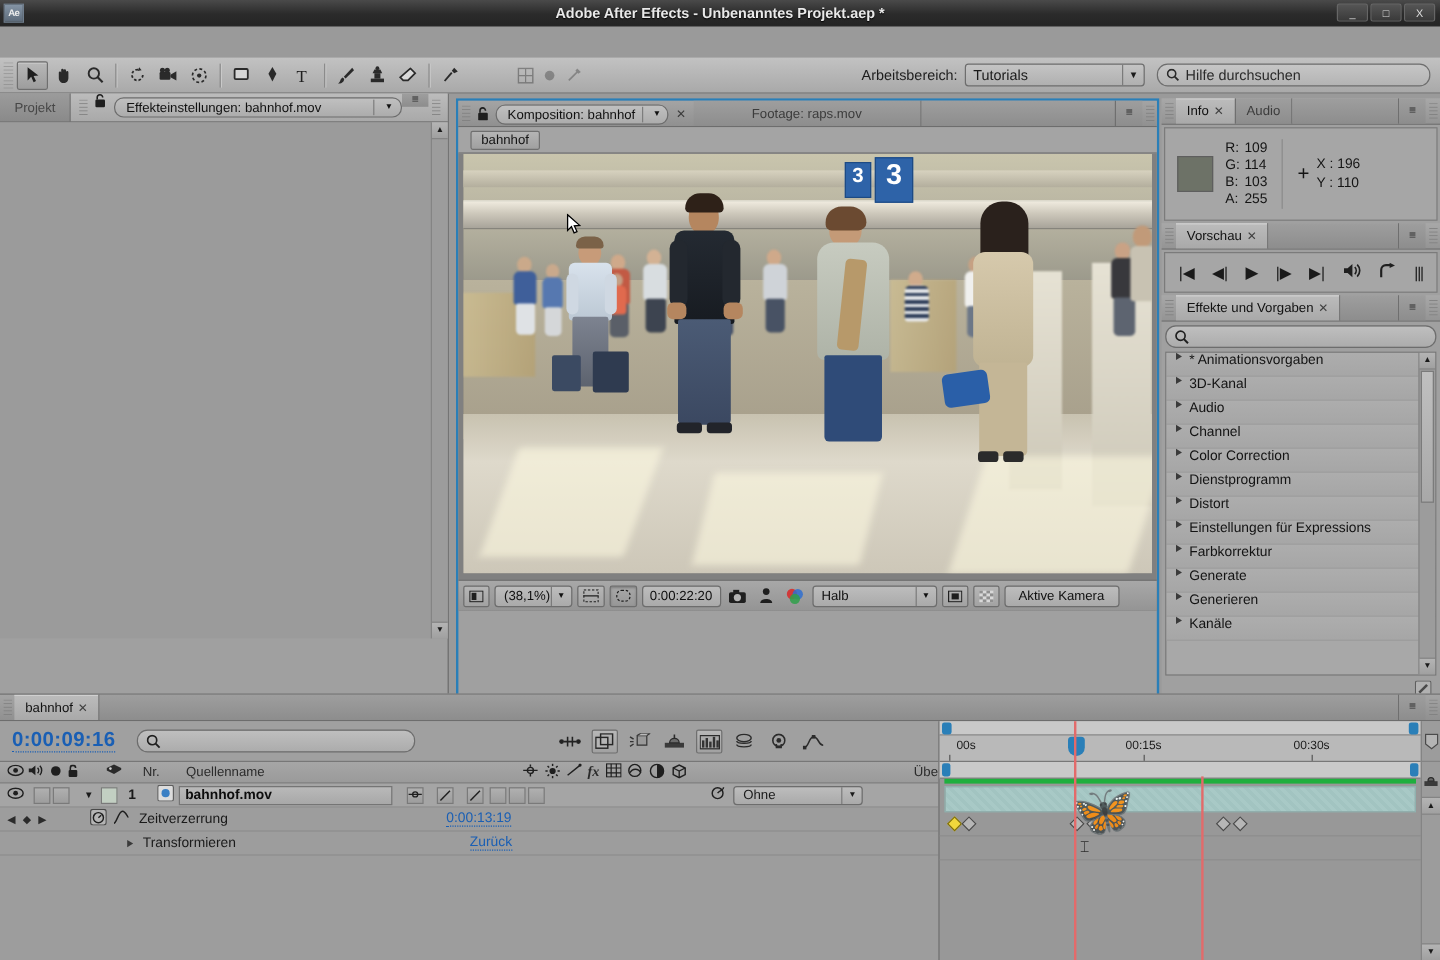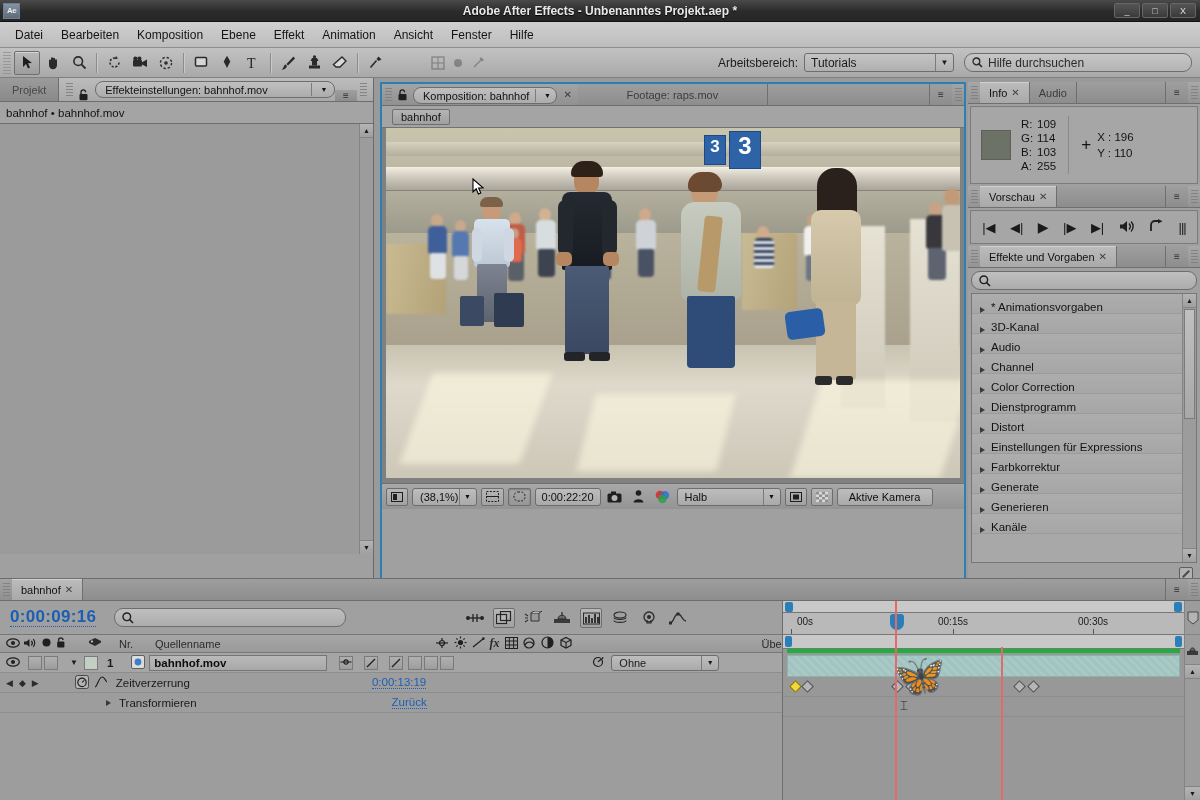--- a/index.html
+++ b/index.html
@@ -220,21 +220,21 @@
 
   #effectsPanel{left:968px;top:246px;width:232px;height:332px;background:#a0a0a0;}
   .fx-search{
     height:19px;margin:3px;background:linear-gradient(#bfbfbf,#acacac);
     border:1px solid #6d6d6d;border-radius:9px;display:flex;align-items:center;
     padding-left:7px;gap:5px;
   }
   .fx-list{position:relative;height:270px;background:#a8a8a8;
            border:1px solid #777;margin:0 3px;overflow:hidden;}
   .fx-item{
-    height:20px;display:flex;align-items:flex-end;gap:6px;padding-left:8px;
+    height:20px;display:flex;align-items:flex-start;gap:6px;padding-left:8px;
     border-bottom:1px solid #9b9b9b;font-size:11.5px;color:#131313;
     background:linear-gradient(#adadad,#a6a6a6);
   }
   .tri{width:0;height:0;border-left:5px solid #3a3a3a;
        border-top:3.5px solid transparent;border-bottom:3.5px solid transparent;}
   .fx-scroll{position:absolute;right:0;top:0;width:14px;height:100%;
              background:#9c9c9c;border-left:1px solid #848484;}
   .fx-thumb{position:absolute;left:1px;right:1px;top:15px;height:110px;
             background:linear-gradient(#c0c0c0,#a8a8a8);border:1px solid #7b7b7b;}
   .scrbtn{height:14px;display:flex;align-items:center;justify-content:center;
@@ -317,31 +317,20 @@
   <div class="titlebar">
     <div class="ae-logo">Ae</div>
     <div class="title-text">Adobe After Effects - Unbenanntes Projekt.aep *</div>
     <div class="win-btns">
       <div class="win-btn">_</div>
       <div class="win-btn">□</div>
       <div class="win-btn">X</div>
     </div>
   </div>
 
-  <div class="menubar">
-    <div class="menu-item">Datei</div>
-    <div class="menu-item">Bearbeiten</div>
-    <div class="menu-item">Komposition</div>
-    <div class="menu-item">Ebene</div>
-    <div class="menu-item">Effekt</div>
-    <div class="menu-item">Animation</div>
-    <div class="menu-item">Ansicht</div>
-    <div class="menu-item">Fenster</div>
-    <div class="menu-item">Hilfe</div>
-  </div>
 
   <div class="toolbar">
     <div class="grip"></div>
 
     <div class="tool sel">
       <svg width="13" height="15" viewBox="0 0 13 15">
           <path d="M2 1 L2 12 L5 9 L7 13.5 L9 12.5 L7 8.3 L11 8 Z" fill="#1f1f1f"></path>
         </svg>
     </div>
     <div class="tool">
@@ -458,38 +447,37 @@
           <circle cx="4.4" cy="4.4" r="3.4" fill="none" stroke="#2a2a2a" stroke-width="1.3"></circle>
           <line x1="6.9" y1="6.9" x2="10" y2="10" stroke="#2a2a2a" stroke-width="1.5"></line>
         </svg>
       <span>Hilfe durchsuchen</span>
     </div>
   </div>
 
   <div class="panel" id="leftPanel">
     <div class="lp-tabs">
       <div class="tab-plain">Projekt</div>
-      <div style="display:flex;align-items:flex-end;flex:1;background:linear-gradient(#bcbcbc,#a9a9a9);padding:0 4px;">
+      <div style="display:flex;align-items:flex-start;flex:1;background:linear-gradient(#bcbcbc,#a9a9a9);padding:0 4px;">
         <div class="dotgrip"></div>
         <div class="lock-ico">
           <svg width="11" height="12" viewBox="0 0 11 12">
               <path d="M3 5 V3.2a2.3 2.3 0 014.6 0" fill="none" stroke="#1f1f1f" stroke-width="1.3"></path>
               <rect x="1.5" y="5" width="8" height="6.3" rx="1" fill="#1f1f1f"></rect>
             </svg>
         </div>
         <div class="pill-select" style="flex:1;margin-left:4px;">
           <span>Effekteinstellungen: bahnhof.mov</span>
           <span class="sep" style="margin-left:auto;"></span>
           <span style="width:16px;text-align:center;font-size:7px;">▼</span>
         </div>
         <div class="tabmenu">≡</div>
         <div class="dotgrip"></div>
       </div>
     </div>
-    <div class="lp-path">bahnhof • bahnhof.mov</div>
     <div class="lp-body">
       <div style="position:absolute;right:0;top:0;bottom:0;width:14px;background:#9c9c9c;border-left:1px solid #848484;">
         <div class="scrbtn" style="font-size:7px;">▲</div>
         <div class="scrbtn" style="position:absolute;bottom:0;left:0;right:0;border-bottom:none;border-top:1px solid #848484;font-size:7px;">▼</div>
       </div>
     </div>
   </div>
 
   <div class="panel" id="compPanel">
     <div class="comp-tabs">

